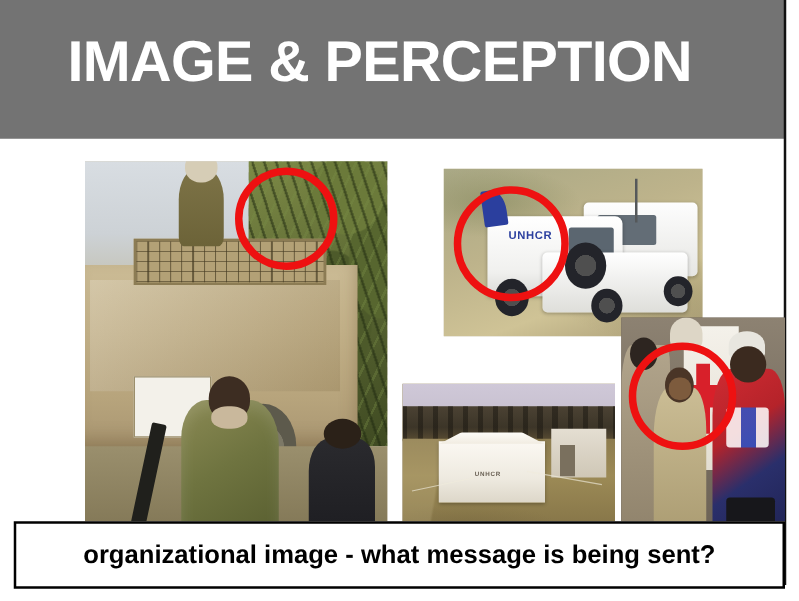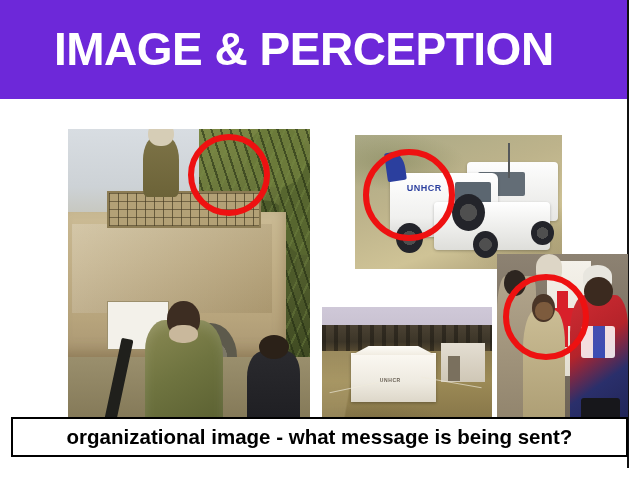--- a/index.html
+++ b/index.html
@@ -20,22 +20,22 @@
     height: 481px;
     background: #ffffff;
   }
 
   
   .title-band {
     position: absolute;
     left: 0;
     top: 0;
     width: 628px;
-    height: 99px;
-    background: #6d28d9;
+    height: 111px;
+    background: #737373;
   }
   .title-text {
     position: absolute;
     left: 54px;
     top: 20px;
     color: #ffffff;
     font-family: "Liberation Sans", sans-serif;
     font-weight: bold;
     font-size: 46px;
     line-height: 58px;
@@ -392,21 +392,21 @@
   #photo-redcross .circle {
     left: 6px; top: 20px; width: 86px; height: 86px;
   }
 
   
   .caption-box {
     position: absolute;
     left: 11px;
     top: 417px;
     width: 617px;
-    height: 40px;
+    height: 54px;
     box-sizing: border-box;
     border: 2px solid #000000;
     background: #ffffff;
     display: flex;
     align-items: center;
     justify-content: center;
   }
   .caption-text {
     color: #000000;
     font-family: "Liberation Sans", sans-serif;

